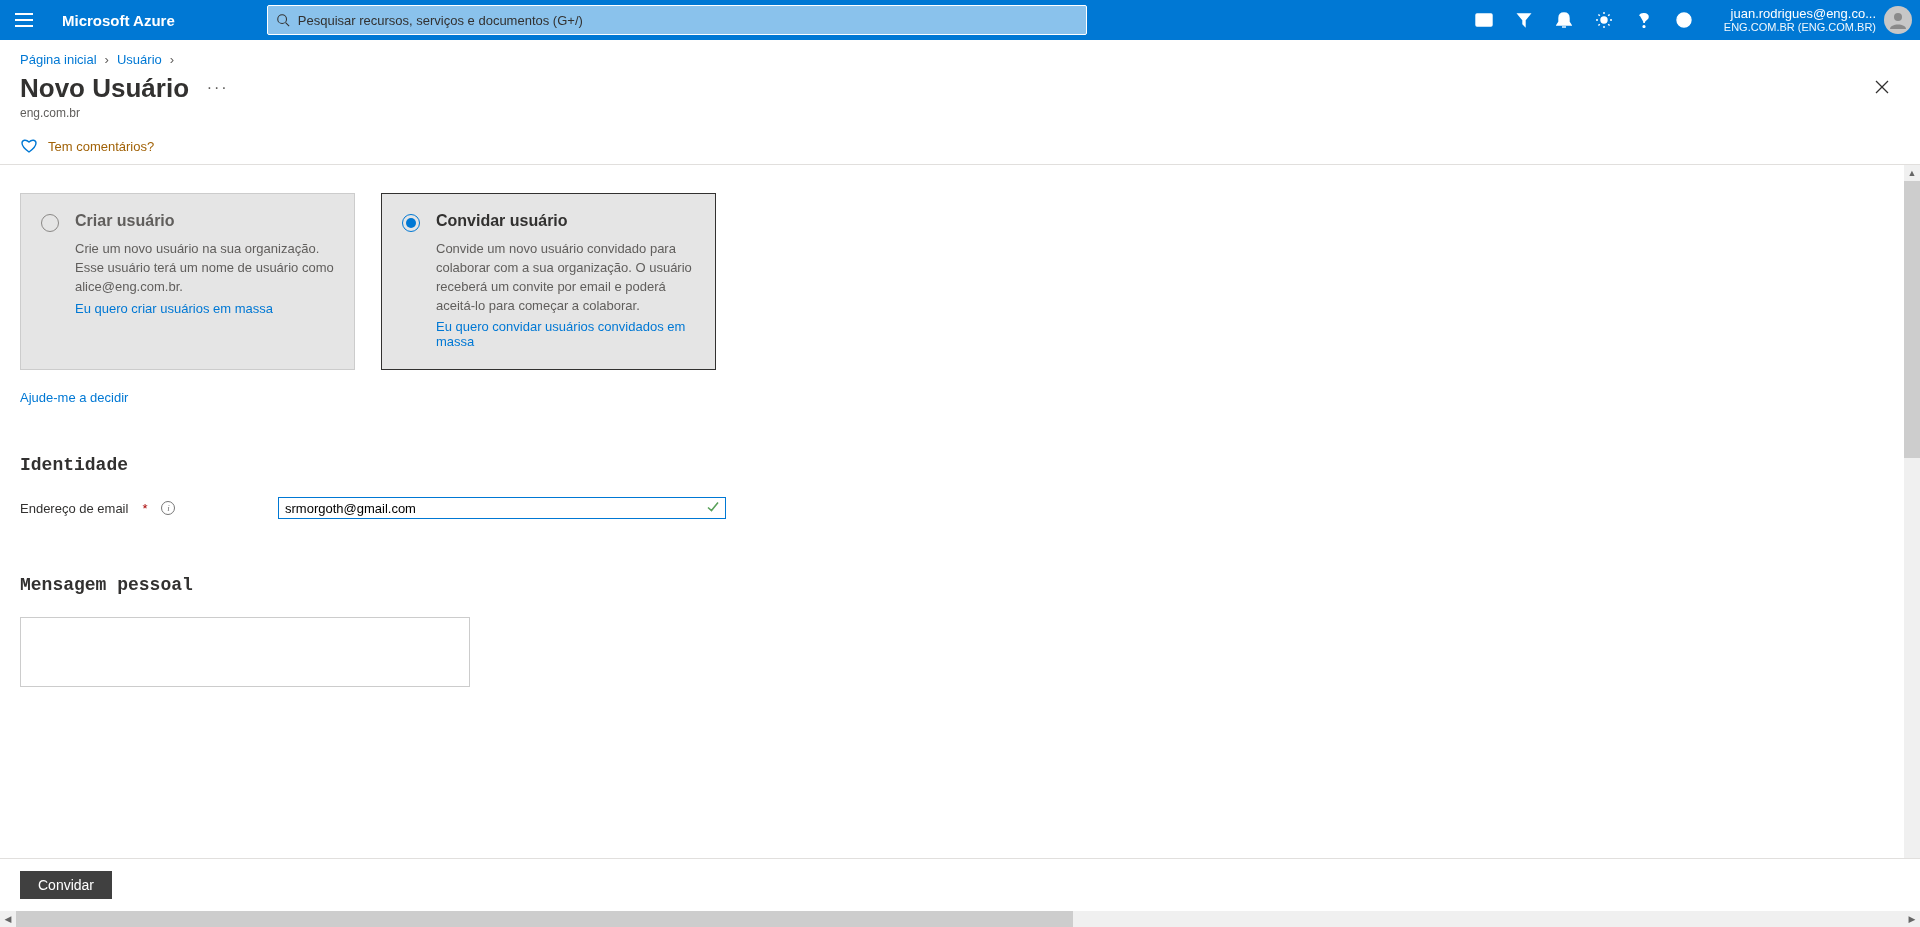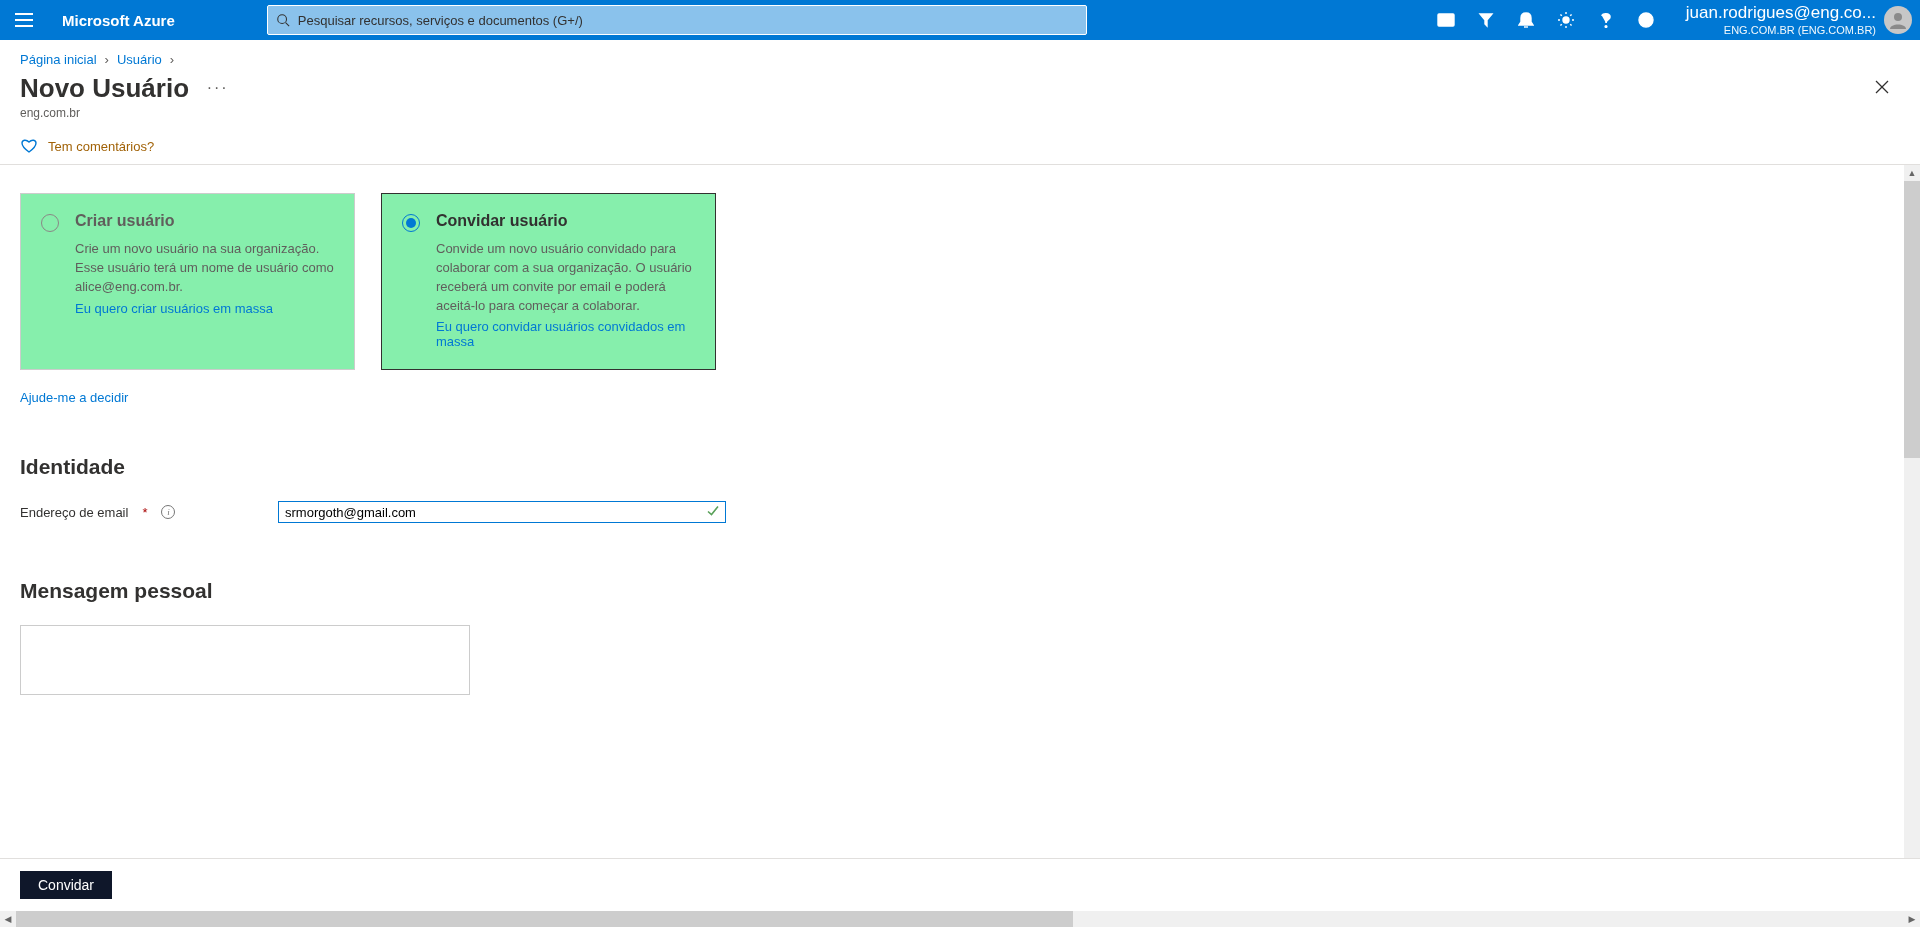--- a/index.html
+++ b/index.html
@@ -12,21 +12,21 @@
   .hamburger svg { stroke: #fff; }
   .brand { font-size: 15px; font-weight: 600; padding: 0 14px; white-space: nowrap; }
   .searchwrap { flex: 1; display: flex; justify-content: flex-start; align-items: center; margin-left: 70px; }
   .searchbox { width: 820px; max-width: 820px; height: 30px; background: #8ac2ec; border: 1px solid #fff; border-radius: 2px; display: flex; align-items: center; padding: 0 8px; gap: 8px; }
   .searchbox input { flex: 1; background: transparent; border: none; outline: none; font-size: 13px; color: #323130; }
   .searchbox input::placeholder { color: #323130; }
   .top-icons { display: flex; align-items: center; gap: 0; margin-left: auto; }
   .top-icon { width: 40px; height: 40px; display: flex; align-items: center; justify-content: center; cursor: pointer; }
   .top-icon svg { fill: #fff; stroke: #fff; }
   .account { display: flex; flex-direction: column; align-items: flex-end; justify-content: center; padding: 0 6px 0 20px; line-height: 1.2; font-size: 12px; }
-  .account .email { font-size: 17px; }
+  .account .email { font-size: 13px; }
   .account .tenant { font-size: 11px; text-transform: uppercase; opacity: 0.95; }
   .avatar { width: 28px; height: 28px; border-radius: 50%; background: #c7c7c7; display: flex; align-items: center; justify-content: center; margin-left: 2px; }
   .avatar svg { fill: #8a8a8a; }
 
   
   .crumbs { padding: 12px 20px 6px 20px; display: flex; align-items: center; gap: 8px; font-size: 13px; flex-shrink: 0; }
   .crumbs a { color: #0078d4; text-decoration: none; }
   .crumbs .sep { color: #605e5c; }
 
   
@@ -44,51 +44,51 @@
 
   
   .main-outer { flex: 1; position: relative; overflow: hidden; }
   .main-scroll { position: absolute; inset: 0; overflow: auto; padding: 28px 20px 20px 20px; }
   .vscroll-fake { position: absolute; right: 0; top: 0; bottom: 0; width: 16px; background: #f0f0f0; display:flex; flex-direction:column; justify-content:flex-start; }
   .vscroll-thumb { width: 100%; height: 40%; background:#cdcdcd; }
   .vscroll-up, .vscroll-down { height:16px; display:flex; align-items:center; justify-content:center; color:#666; font-size:9px; }
 
   
   .cards { display: flex; gap: 26px; margin-bottom: 20px; }
-  .card { width: 335px; border: 1px solid #cccccc; padding: 18px 20px 20px 20px; display: flex; gap: 16px; cursor: pointer; background:#86efac; }
+  .card { width: 335px; border: 1px solid #cccccc; padding: 18px 20px 20px 20px; display: flex; gap: 16px; cursor: pointer; background:#e5e5e5; }
   .card.selected { border: 1px solid #323130; }
   .radio { width: 18px; height: 18px; border-radius: 50%; border: 1px solid #8a8886; flex-shrink: 0; position: relative; margin-top:2px; }
   .card.selected .radio { border-color: #0078d4; }
   .card.selected .radio::after { content:""; position:absolute; inset:3px; border-radius:50%; background:#0078d4; }
   .card .body { flex:1; }
   .card h3 { font-size: 16px; font-weight: 600; margin-bottom: 10px; }
   .card.dim h3 { color:#605e5c; }
   .card p { font-size: 13px; color:#605e5c; line-height:1.45; margin-bottom:4px; }
   .card .link { color:#0078d4; font-size:13px; cursor:pointer; }
 
   .helplink { color:#0078d4; font-size:13px; cursor:pointer; display:inline-block; margin-bottom: 50px; }
 
   
-  h2.section { font-size: 21px; font-weight: 600; margin-bottom: 22px; }
+  h2.section { font-size: 18px; font-weight: 600; margin-bottom: 22px; font-family: Liberation Mono, monospace; }
 
   
   .formrow { display:flex; align-items:center; gap: 0; margin-bottom: 56px; }
   .formrow .label { width: 258px; font-size: 13px; display:flex; align-items:center; gap:14px; }
   .req { color:#a80000; }
   .info-icon { width:14px; height:14px; border:1px solid #767676; border-radius:50%; display:inline-flex; align-items:center; justify-content:center; font-size:9px; color:#767676; font-family: Georgia, serif; font-style: italic; }
   .inputwrap { position:relative; width:448px; }
   .inputwrap input { width:100%; height:22px; border:1px solid #0078d4; outline: none; padding: 0 28px 0 6px; font-size:13px; }
   .inputwrap .check { position:absolute; right:6px; top:50%; transform:translateY(-50%); }
   .inputwrap .check svg { stroke:#5aa15a; fill:none; }
 
   textarea.msg { width: 450px; height: 70px; border:1px solid #cccccc; padding:6px; font-family:inherit; font-size:13px; resize:none; outline:none; }
 
   
   .footer { border-top:1px solid #e1dfdd; padding: 12px 20px; flex-shrink:0; display:flex; align-items:center; }
-  .btn-primary { background:#0f172a; color:#fff; border:none; padding: 6px 18px; font-size:14px; cursor:pointer; }
+  .btn-primary { background:#404040; color:#fff; border:none; padding: 6px 18px; font-size:14px; cursor:pointer; }
 
   
   .hscroll { height:16px; background:#f0f0f0; display:flex; align-items:center; flex-shrink:0; }
   .hscroll .arrow { width:16px; text-align:center; color:#666; font-size:9px; cursor:pointer; }
   .hscroll .track { flex:1; height:100%; position:relative; }
   .hscroll .thumb { position:absolute; left:0; top:0; bottom:0; width:56%; background:#cdcdcd; }
 </style>
 </head>
 <body>
 

